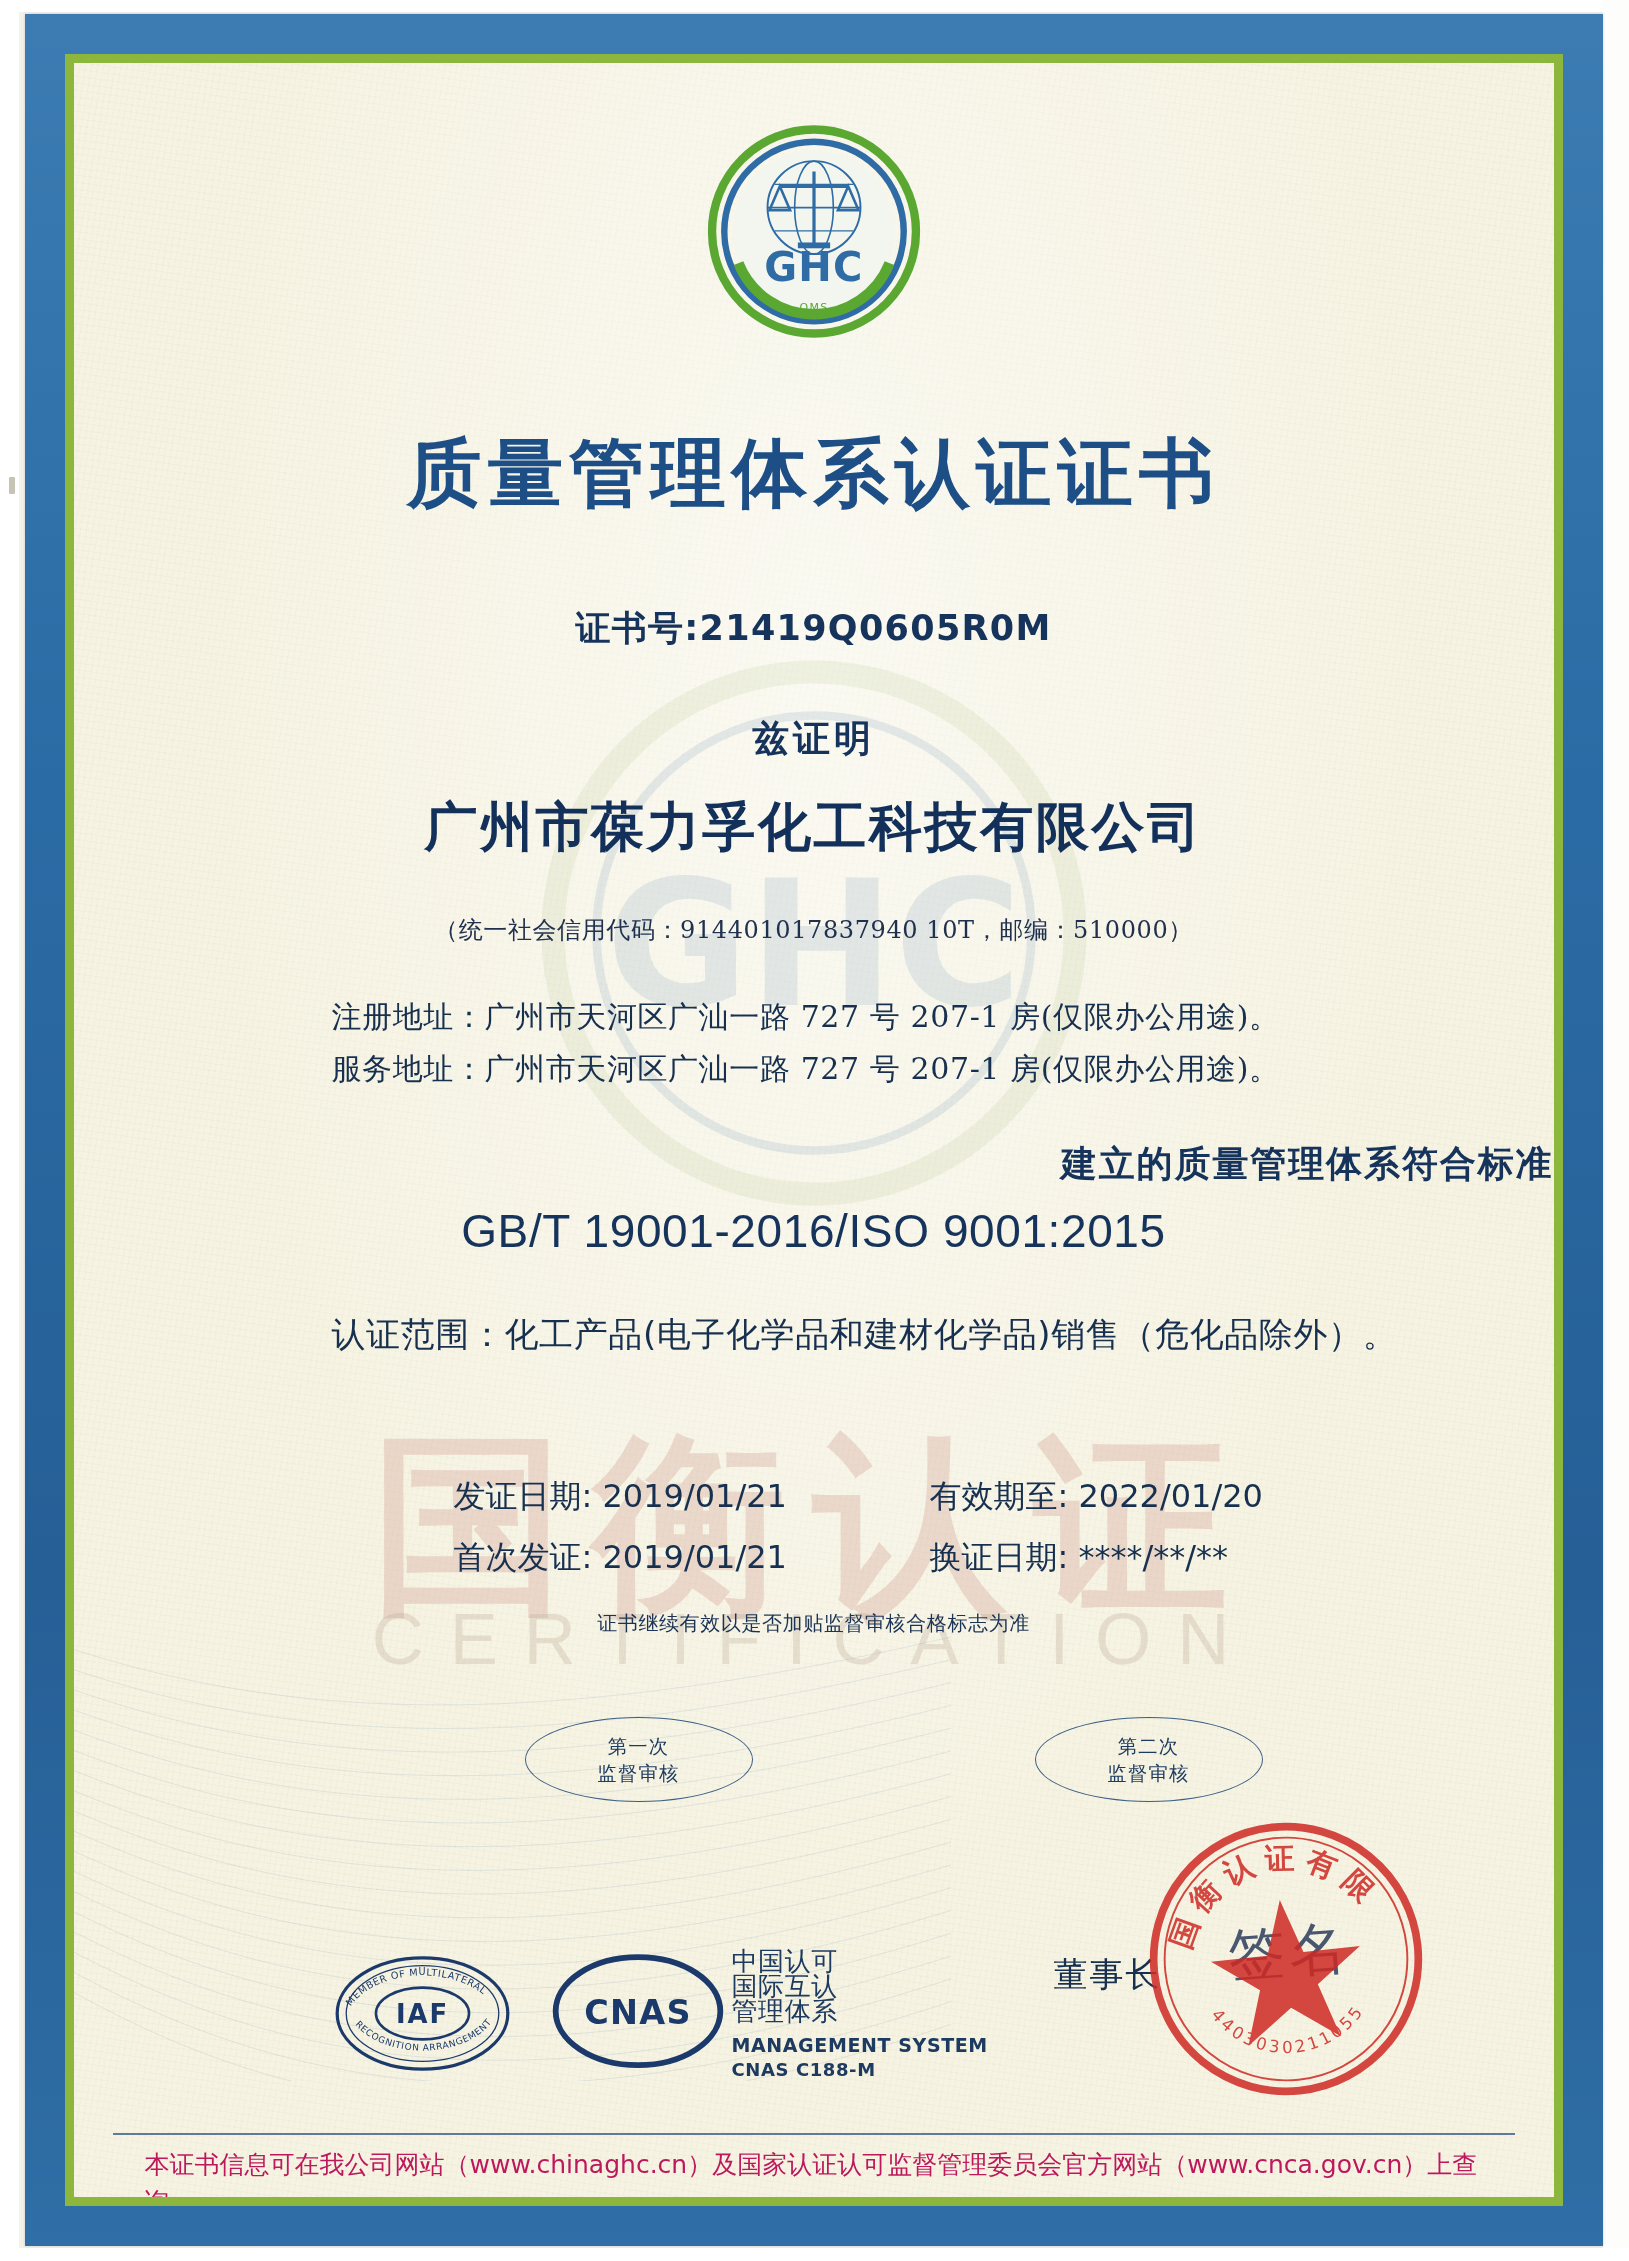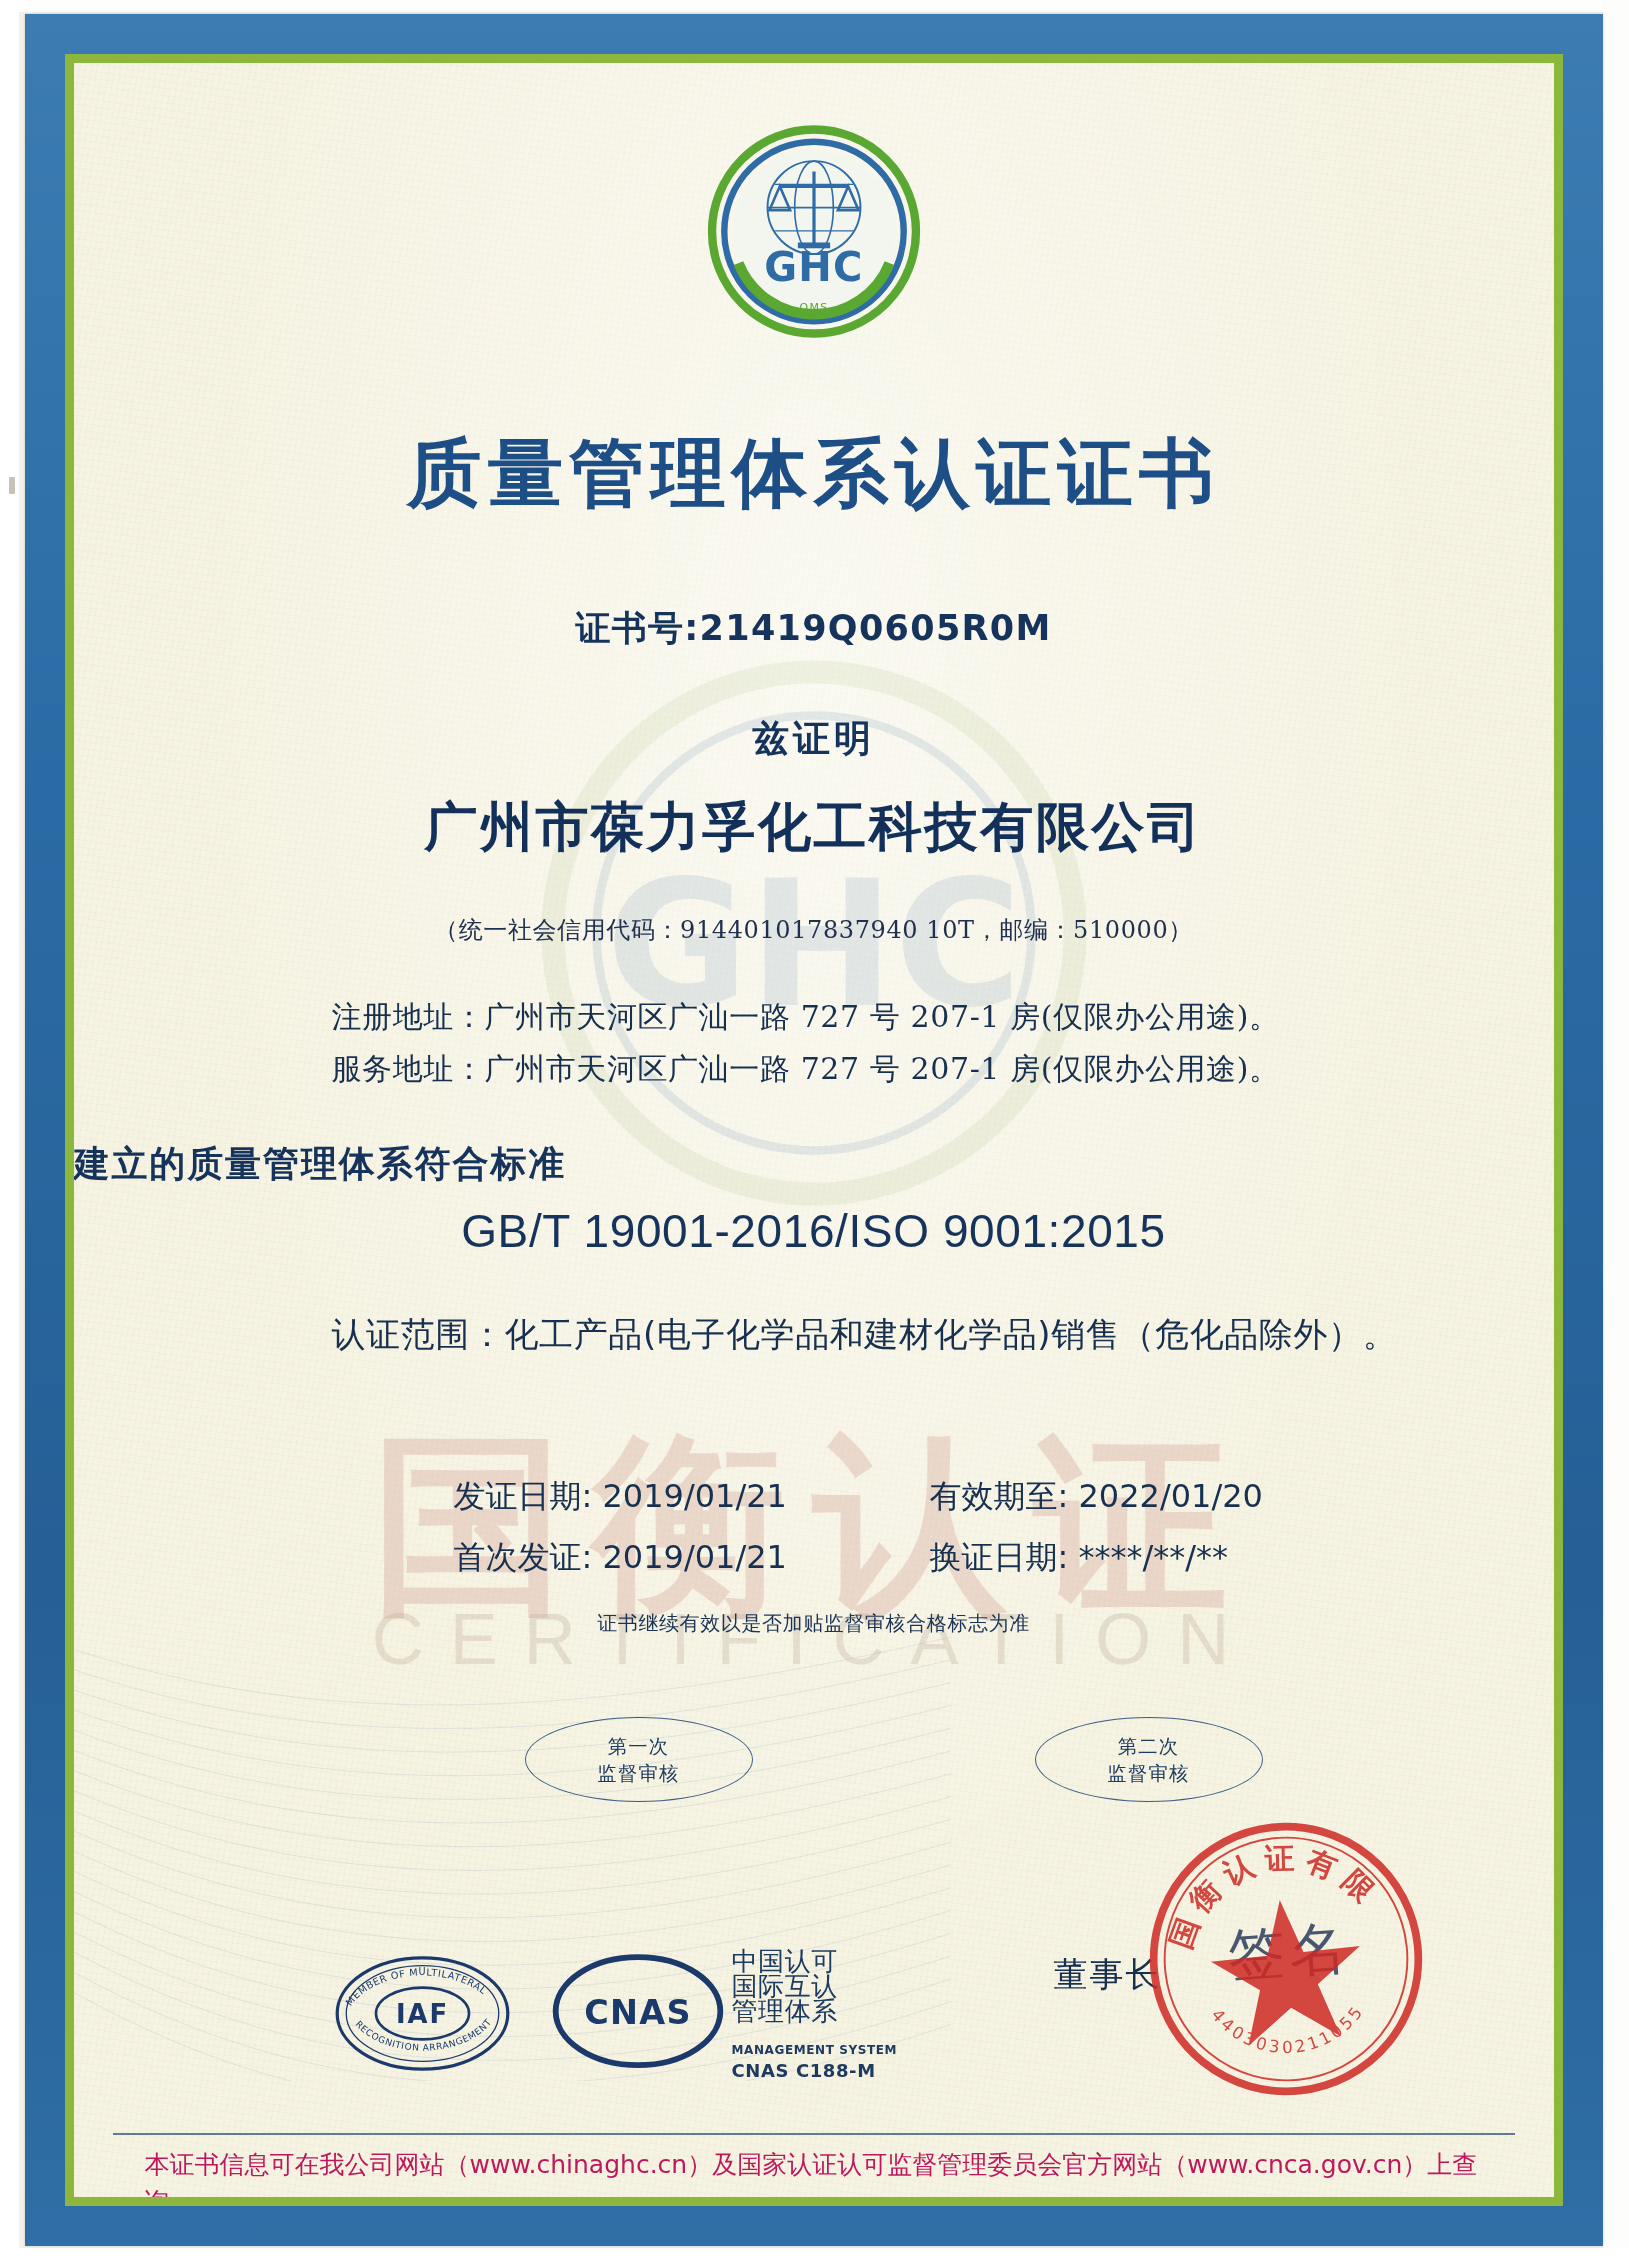--- a/index.html
+++ b/index.html
@@ -231,21 +231,21 @@
     font-size: 30px;
     line-height: 52px;
     color: #17304f;
     letter-spacing: 0.6px;
   }
 
   .standard-head {
     position: absolute;
     left: 0; right: 0;
     top: 1077px;
-    text-align: left;
+    text-align: right;
     font-family: "DejaVu Sans", sans-serif;
     font-size: 36px;
     font-weight: 700;
     letter-spacing: 1.9px;
     color: #16335c;
   }
   .standard-code {
     position: absolute;
     left: 0; right: 0;
     top: 1141px;
@@ -371,24 +371,24 @@
     top: 1886px;
     font-family: "DejaVu Sans", sans-serif;
     color: #1d3a60;
   }
   .cnas-text .cn {
     font-size: 26px;
     line-height: 25px;
     letter-spacing: 0.6px;
   }
   .cnas-text .en {
-    font-size: 12px;
-    font-weight: 700;
-    letter-spacing: 0.6px;
-    margin-top: 19px;
+    font-size: 19px;
+    font-weight: 700;
+    letter-spacing: 0.6px;
+    margin-top: 10px;
   }
   .cnas-text .code {
     font-size: 18px;
     font-weight: 700;
     letter-spacing: 0.6px;
     margin-top: 2.6px;
   }
 
   
   .footer-rule {

